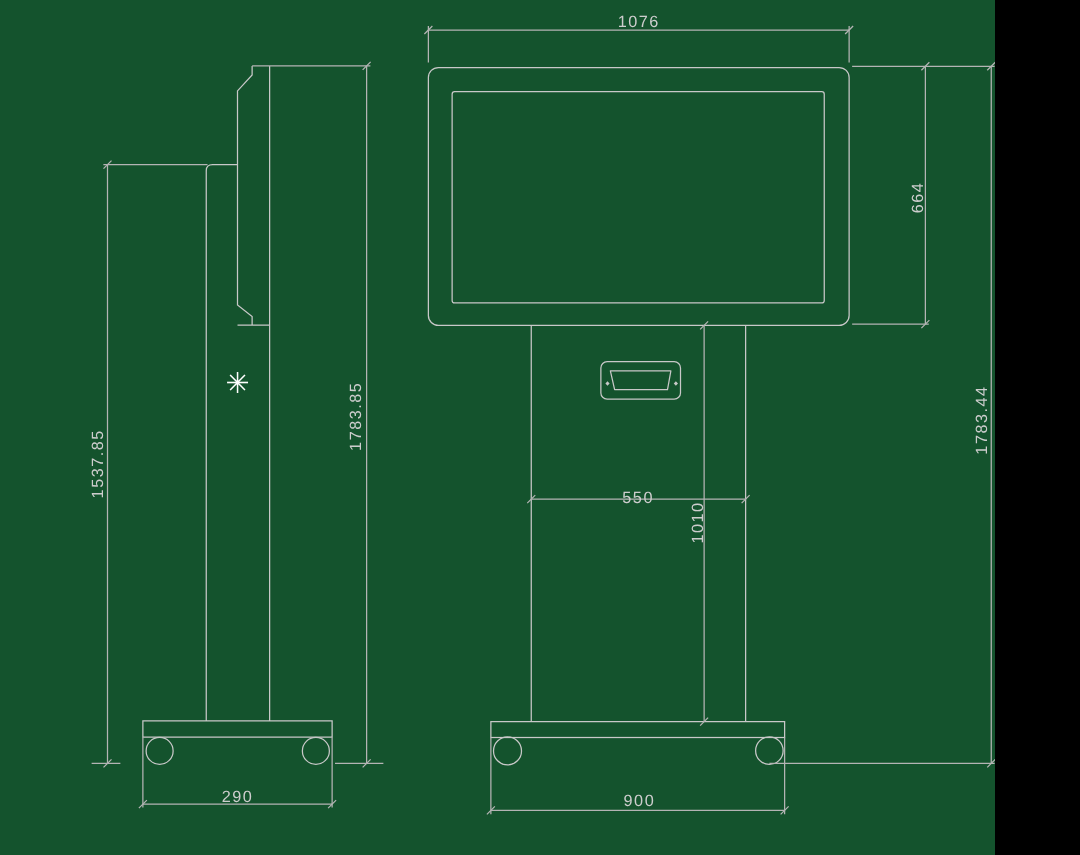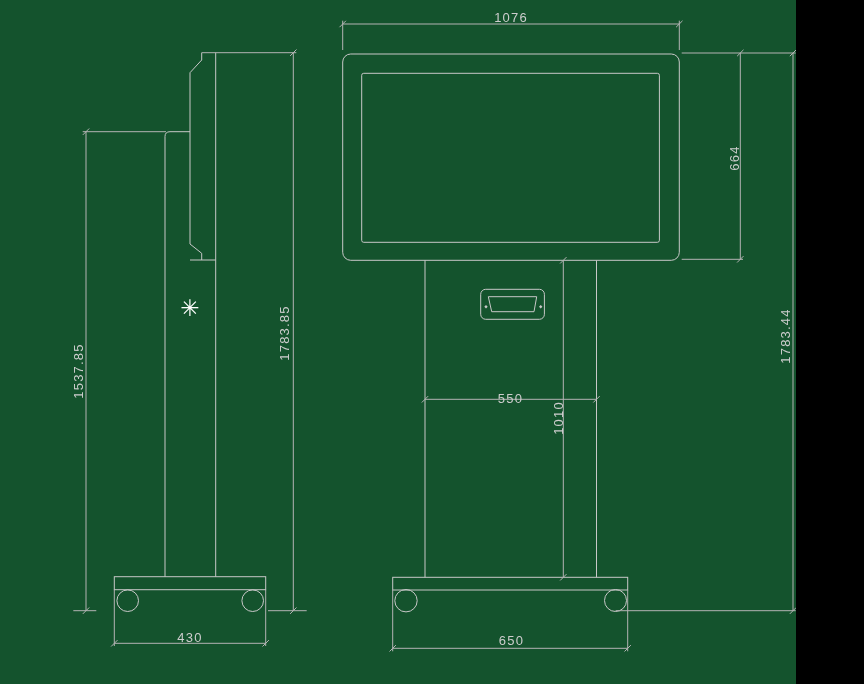--- a/index.html
+++ b/index.html
@@ -98,20 +98,20 @@
                M560.1,263.5 L566.5,257.1 M560.1,580.5 L566.5,574.1
                M389.5,651.5 L395.9,645.1 M624.5,651.5 L630.9,645.1"></path>
     </g>
   </svg>
 
   <span class="dim-label" style="left:511px; top:16.5px">1076</span>
   <span class="dim-label rot" style="left:733.5px; top:158px">664</span>
   <span class="dim-label rot" style="left:785px; top:336px">1783.44</span>
   <span class="dim-label" style="left:510.5px; top:398px">550</span>
   <span class="dim-label rot" style="left:557.5px; top:418px">1010</span>
-  <span class="dim-label" style="left:511.5px; top:640px">650</span>
+  <span class="dim-label" style="left:511.5px; top:640px">900</span>
   <span class="dim-label rot" style="left:77.5px; top:371px">1537.85</span>
   <span class="dim-label rot" style="left:284px; top:333px">1783.85</span>
-  <span class="dim-label" style="left:190px; top:636.5px">430</span>
+  <span class="dim-label" style="left:190px; top:636.5px">290</span>
 
   <span class="ref-symbol" style="left:190px; top:308px">✳</span>
 
 </div>
 
 </body></html>

